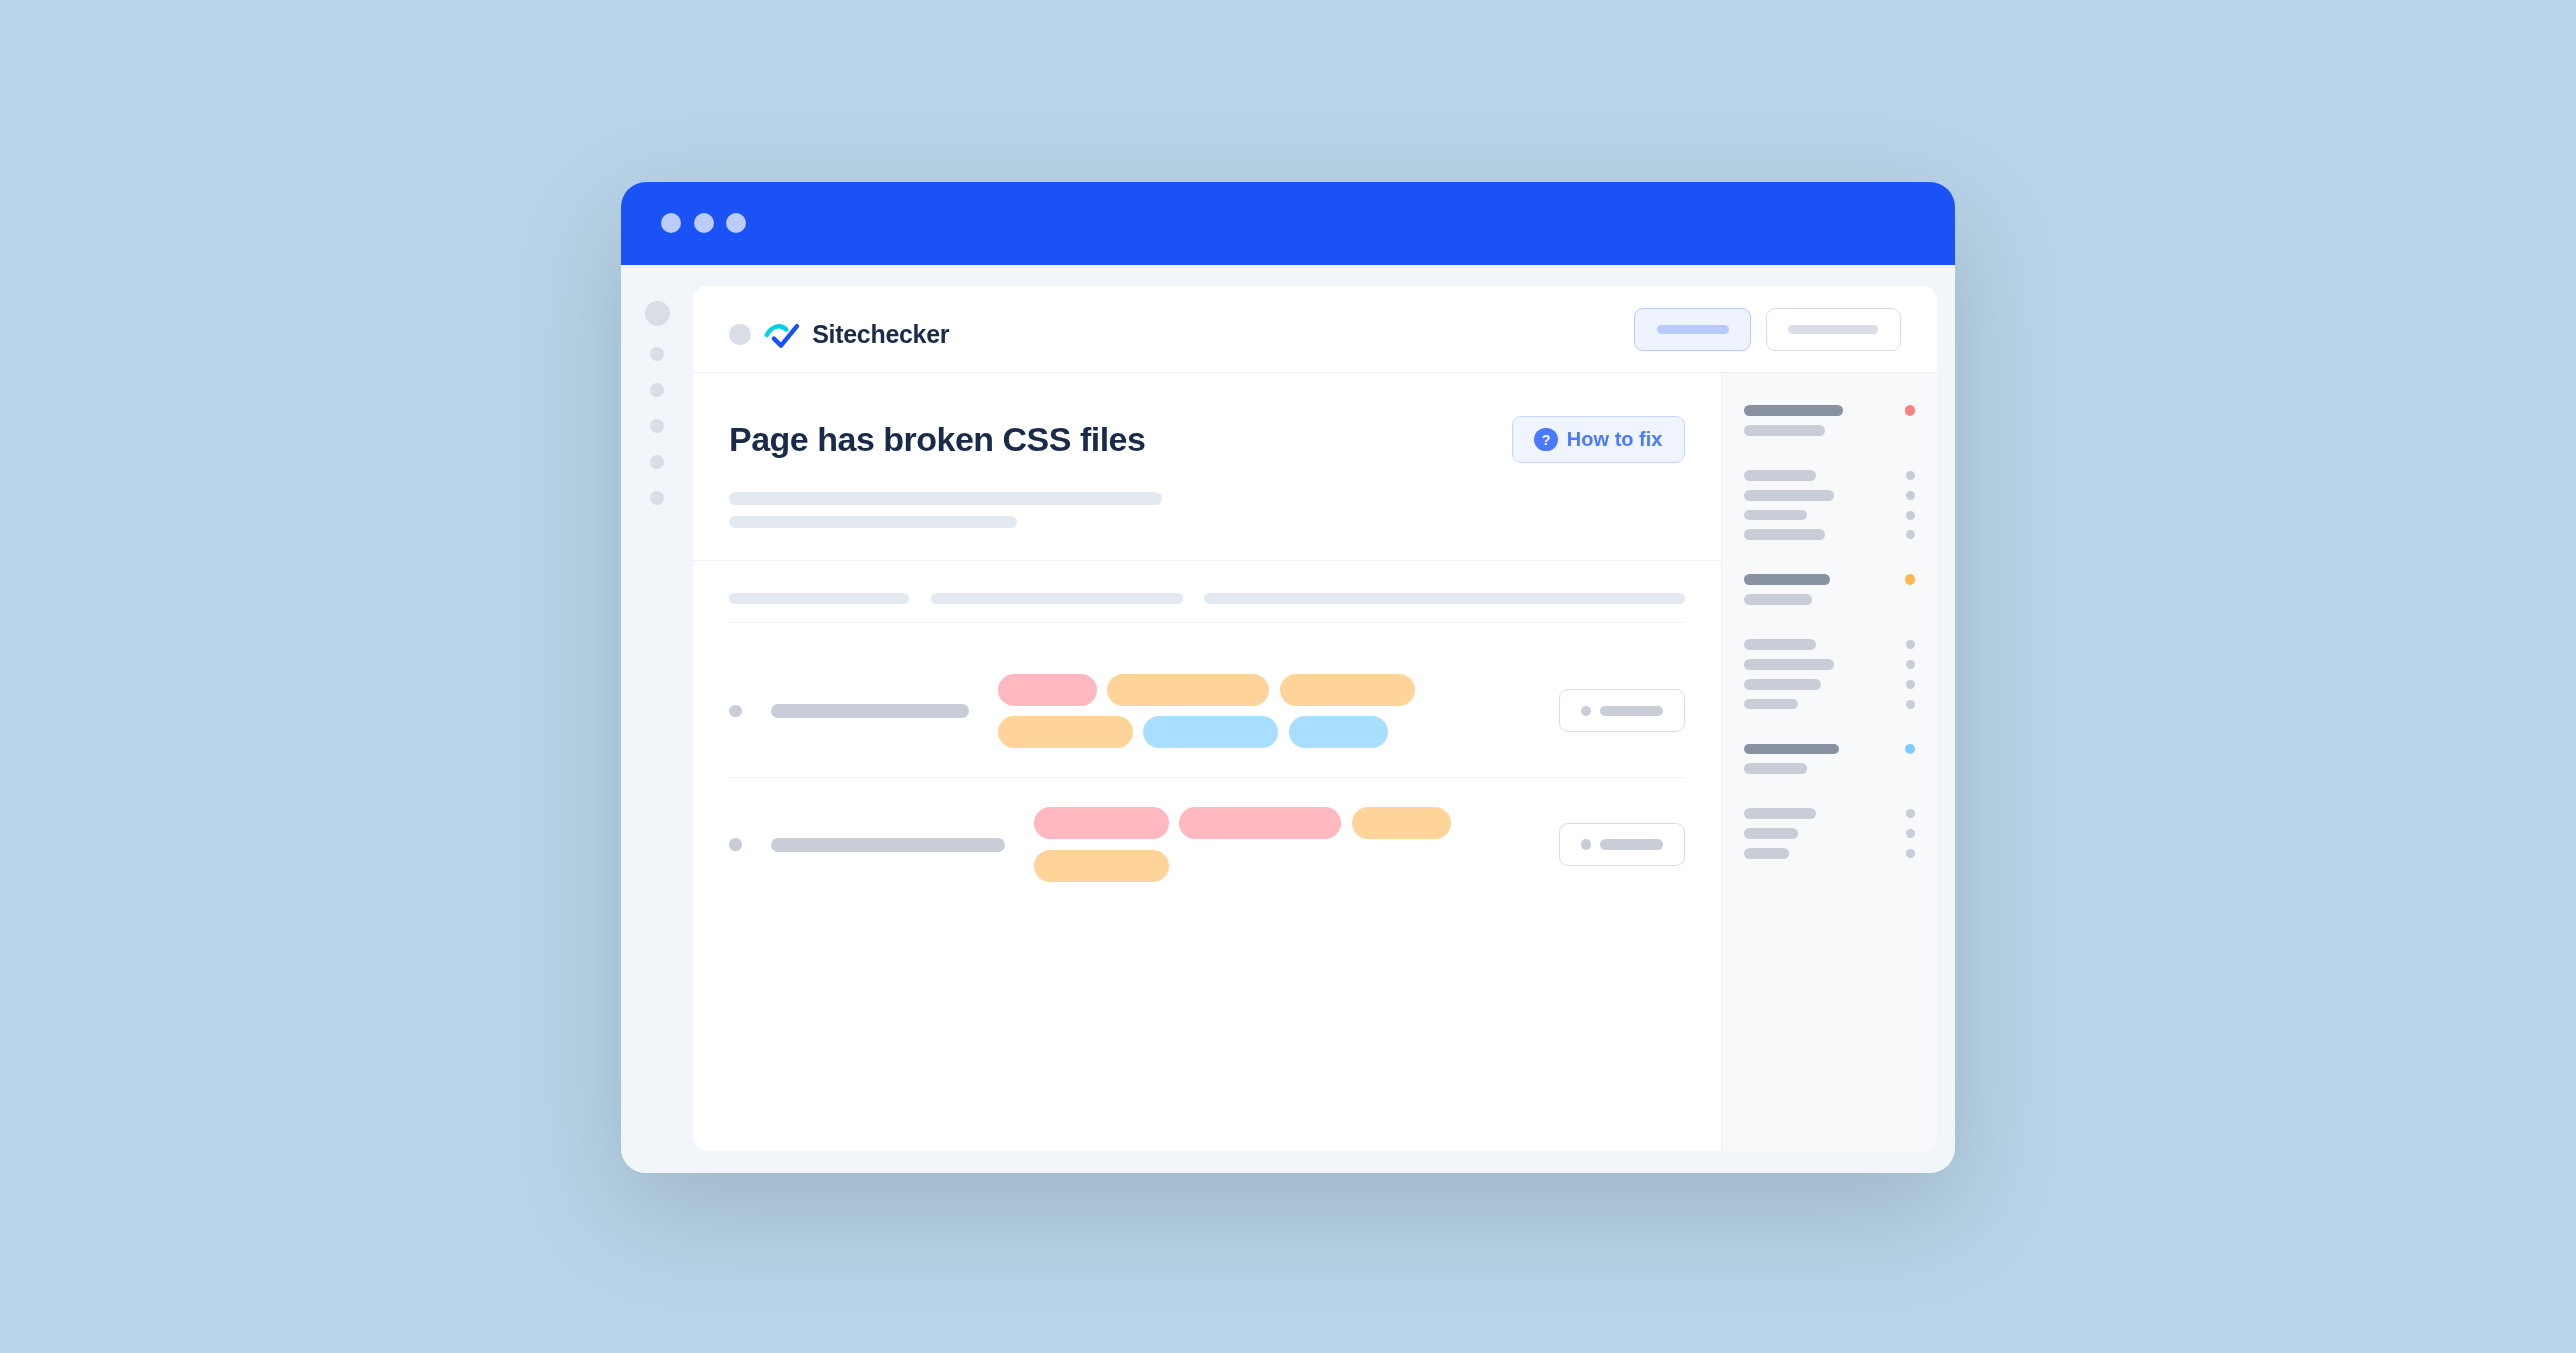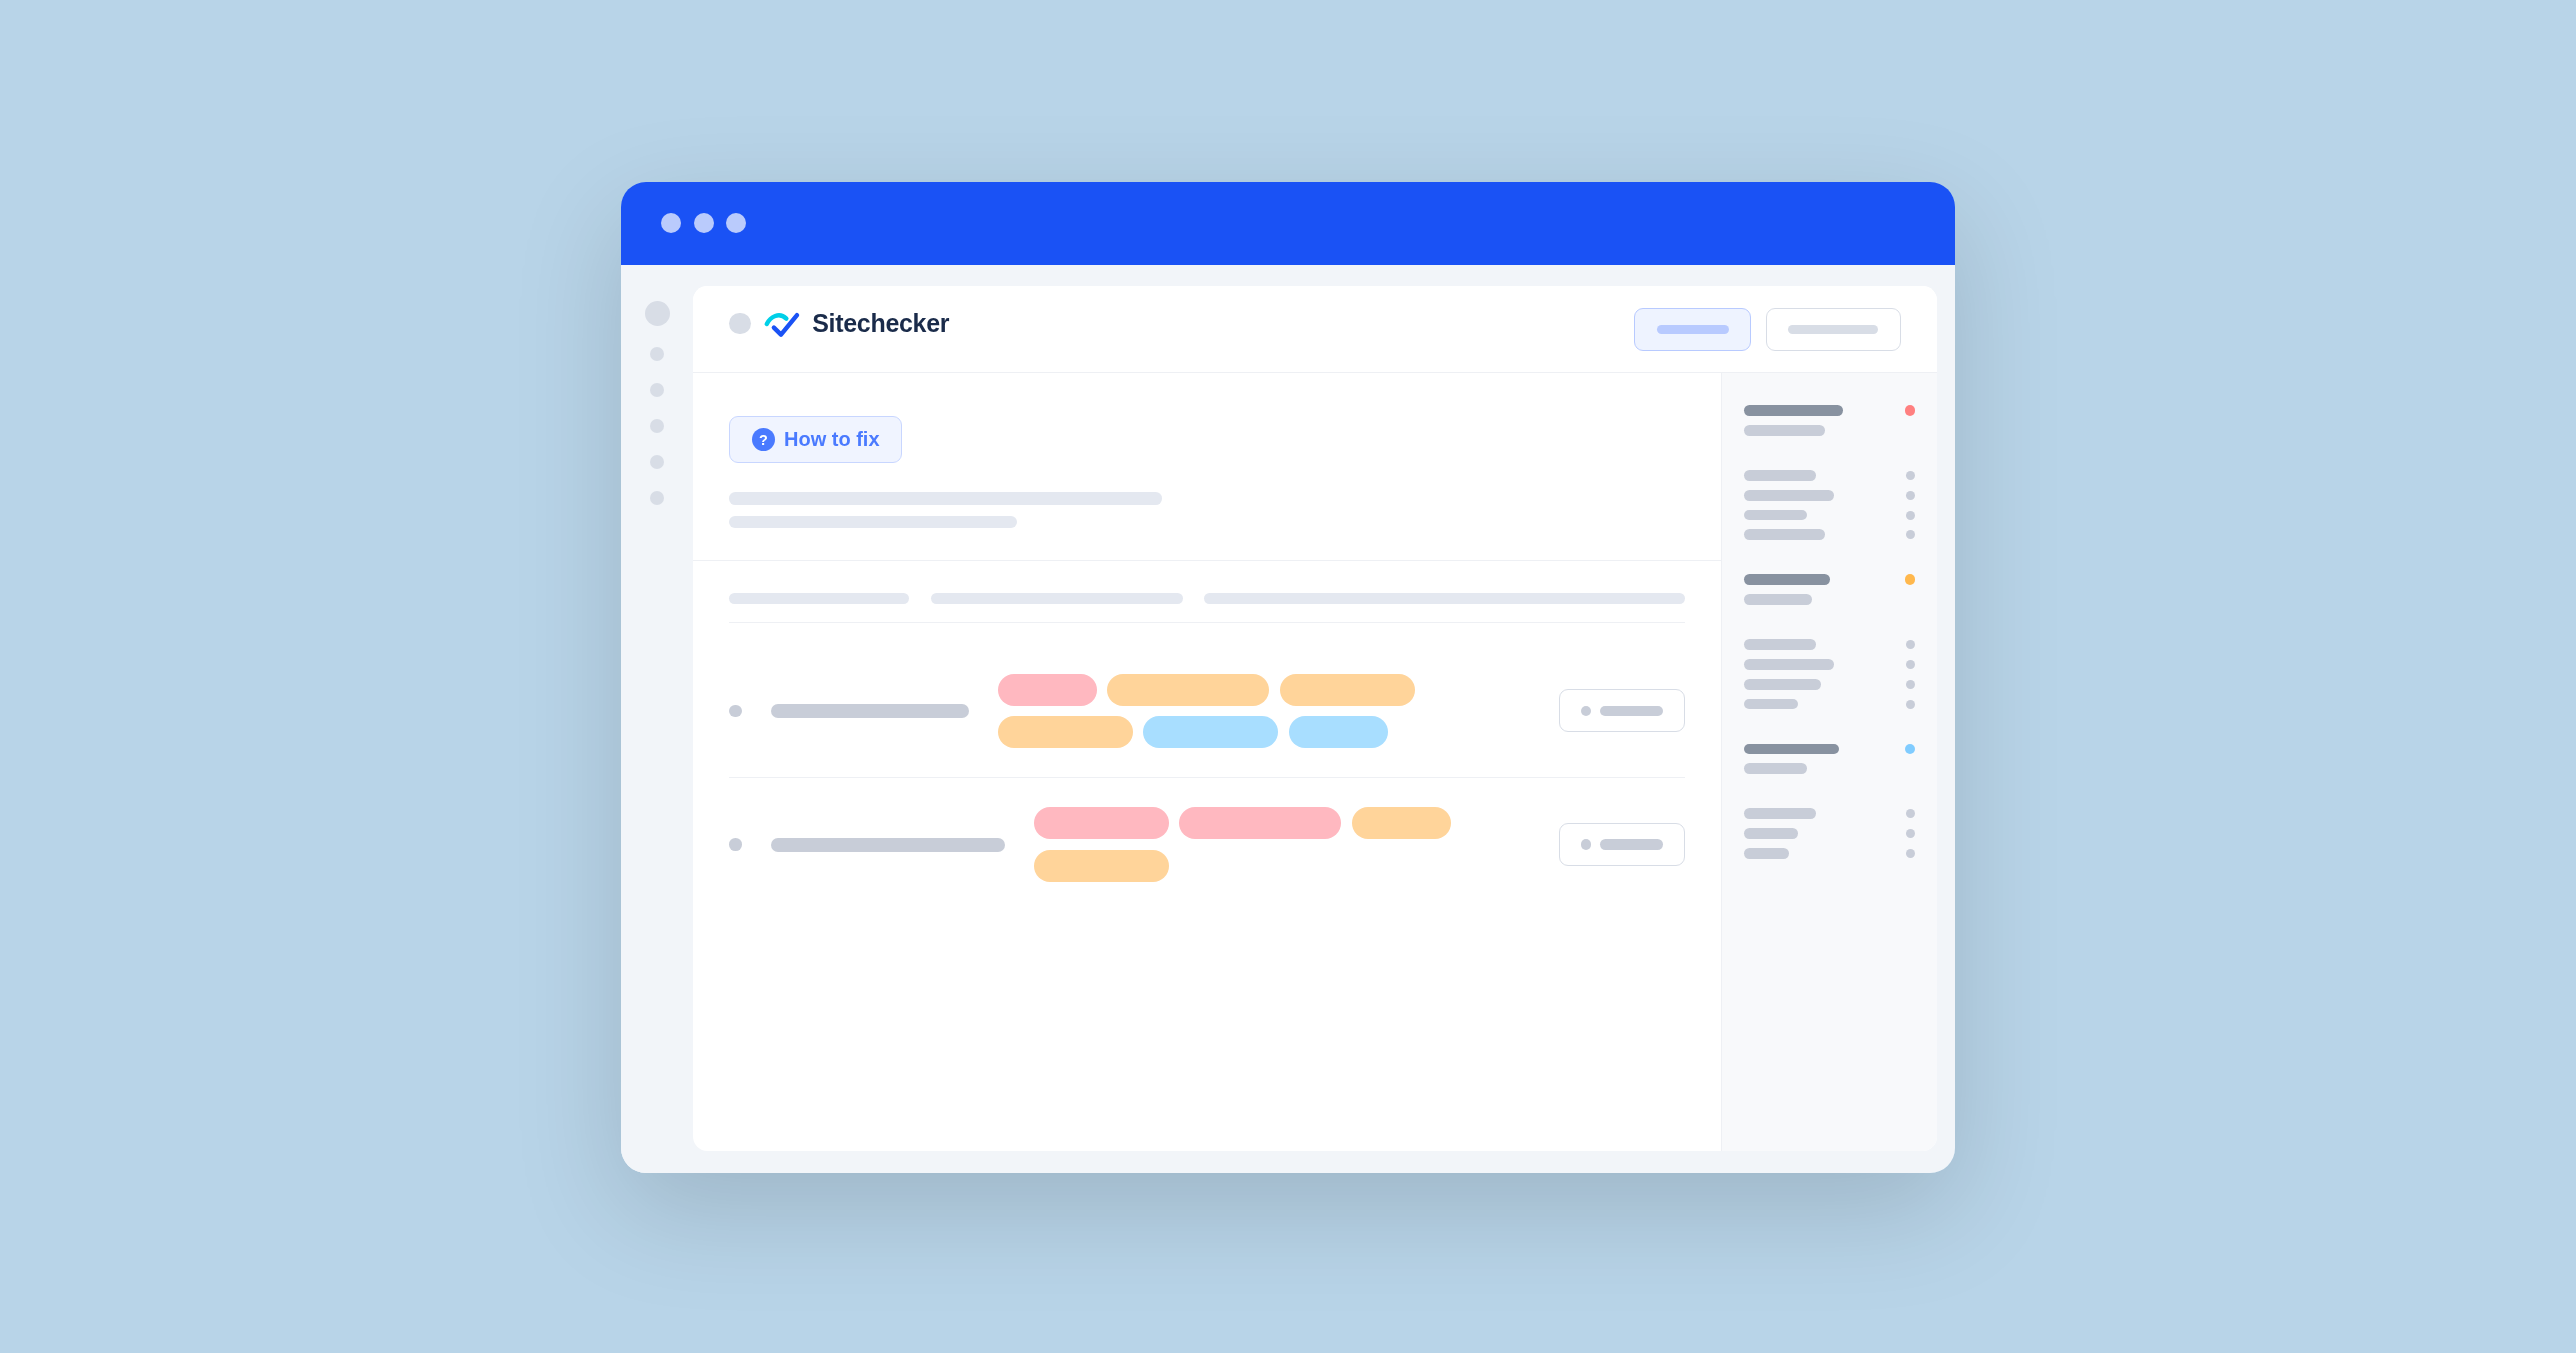--- a/index.html
+++ b/index.html
@@ -88,21 +88,21 @@
       display: flex;
       flex-direction: column;
     }
 
     
     .panel-header {
       background: #fff;
       border-bottom: 0.9px solid #eef0f4;
       padding: 21.6px 36px;
       display: flex;
-      align-items: flex-start;
+      align-items: flex-end;
       justify-content: space-between;
       flex-shrink: 0;
     }
 
     .logo-area {
       display: flex;
       align-items: center;
       gap: 10.8px;
     }
 
@@ -410,20 +410,21 @@
             <div class="btn-bar" style="width:90px;"></div>
           </div>
         </div>
       </div>
 
       <div class="panel-body">
 
         <div class="content-area">
 
           <div class="issue-header">
+            <h1 class="issue-title">Page has broken CSS files</h1>
             <button class="how-to-fix-btn">
               <div class="question-icon">?</div>
               <span class="how-to-fix-text">How to fix</span>
             </button>
           </div>
 
           <div class="desc-bars">
             <div class="desc-bar" style="width:433px;"></div>
             <div class="desc-bar" style="width:288px;"></div>
           </div>

